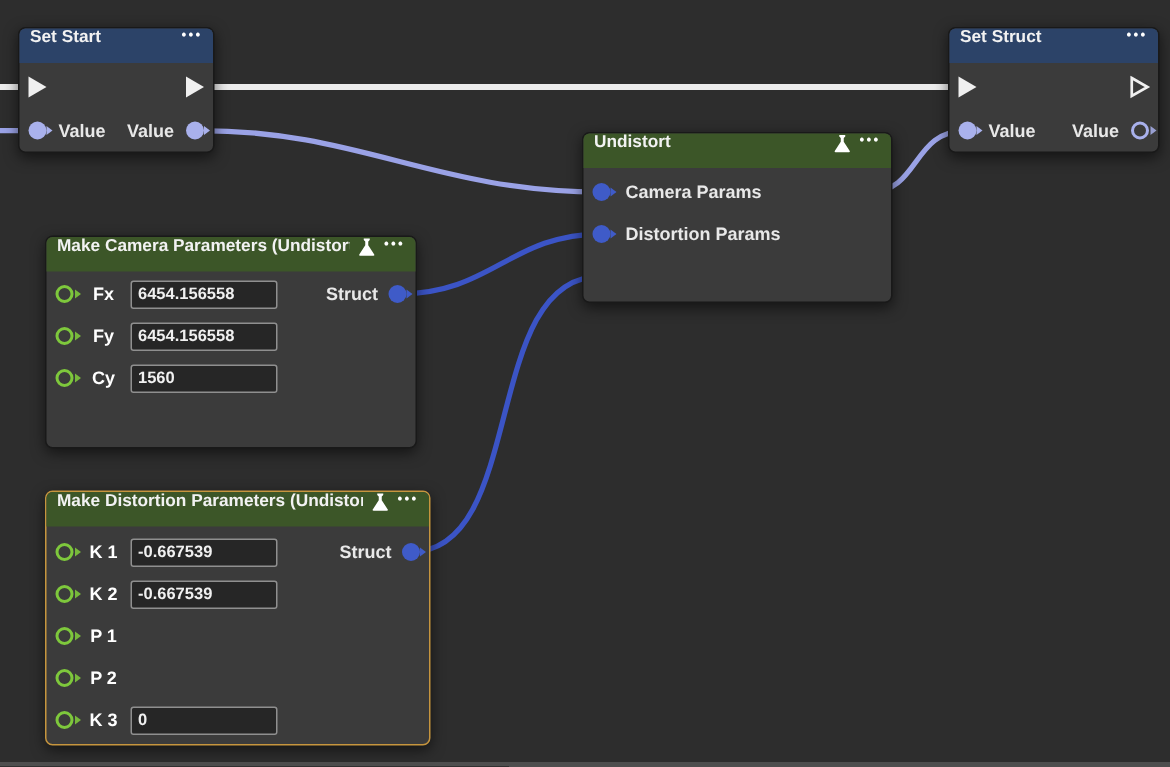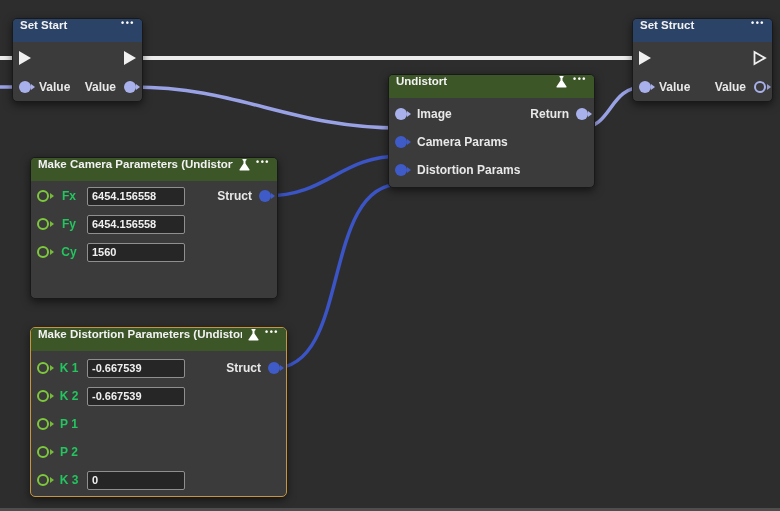--- a/index.html
+++ b/index.html
@@ -35,21 +35,21 @@
     white-space:nowrap;overflow:hidden;
   }
   .dots{color:#ffffff;font-size:9px;font-weight:bold;letter-spacing:1.5px;cursor:pointer;line-height:1;}
   .flask{display:block;}
 
   .rows{position:relative;}
   .row{position:relative;display:flex;align-items:center;padding:0 6px;}
   .row-28{height:28px;}
   .row-29{height:29px;}
   .label{font-size:12px;font-weight:bold;color:#e8e8e8;white-space:nowrap;}
-  .plabel{min-width:24px;text-align:center;margin-left:8px;font-size:12px;font-weight:bold;color:#22c55e;}
+  .plabel{min-width:24px;text-align:center;margin-left:8px;font-size:12px;font-weight:bold;color:#ffffff;}
 
   
   .pin{
     width:12px;height:12px;border-radius:50%;
     position:relative;box-sizing:border-box;flex:0 0 auto;cursor:crosshair;
   }
   .pin::after{
     content:"";position:absolute;left:12px;top:50%;transform:translateY(-50%);
     border-top:3px solid transparent;border-bottom:3px solid transparent;
   }
@@ -139,37 +139,29 @@
           <span class="label">Value</span>
         </span>
         <span class="lgroup">
           <span class="label">Value</span>
           <span class="pin value-hollow"></span>
         </span>
       </div>
     </div>
   </div>
 
-  <div class="node" style="left:388px;top:74px;width:207px;height:114px;">
+  <div class="node" style="left:388px;top:88px;width:207px;height:114px;">
     <div class="header green">
       <span class="title">Undistort</span>
       <svg class="flask" width="11" height="13" viewBox="0 0 11 13">
         <path d="M3.5 1 L7.5 1 L7.5 2 L6.5 3 L6.5 5.5 L10.5 11.6 Q10.9 12.5 9.9 12.5 L1.1 12.5 Q0.1 12.5 0.5 11.6 L4.5 5.5 L4.5 3 L3.5 2 Z" fill="#ffffff"></path>
       </svg>
       <span class="dots">•••</span>
     </div>
     <div class="rows" style="padding-top:2px;">
-      <div class="row row-28">
-        <span class="pin value"></span>
-        <span class="label" style="margin-left:10px;">Image</span>
-        <span class="rgroup">
-          <span class="label">Return</span>
-          <span class="pin value"></span>
-        </span>
-      </div>
       <div class="row row-28">
         <span class="pin struct"></span>
         <span class="label" style="margin-left:10px;">Camera Params</span>
       </div>
       <div class="row row-28">
         <span class="pin struct"></span>
         <span class="label" style="margin-left:10px;">Distortion Params</span>
       </div>
     </div>
   </div>

